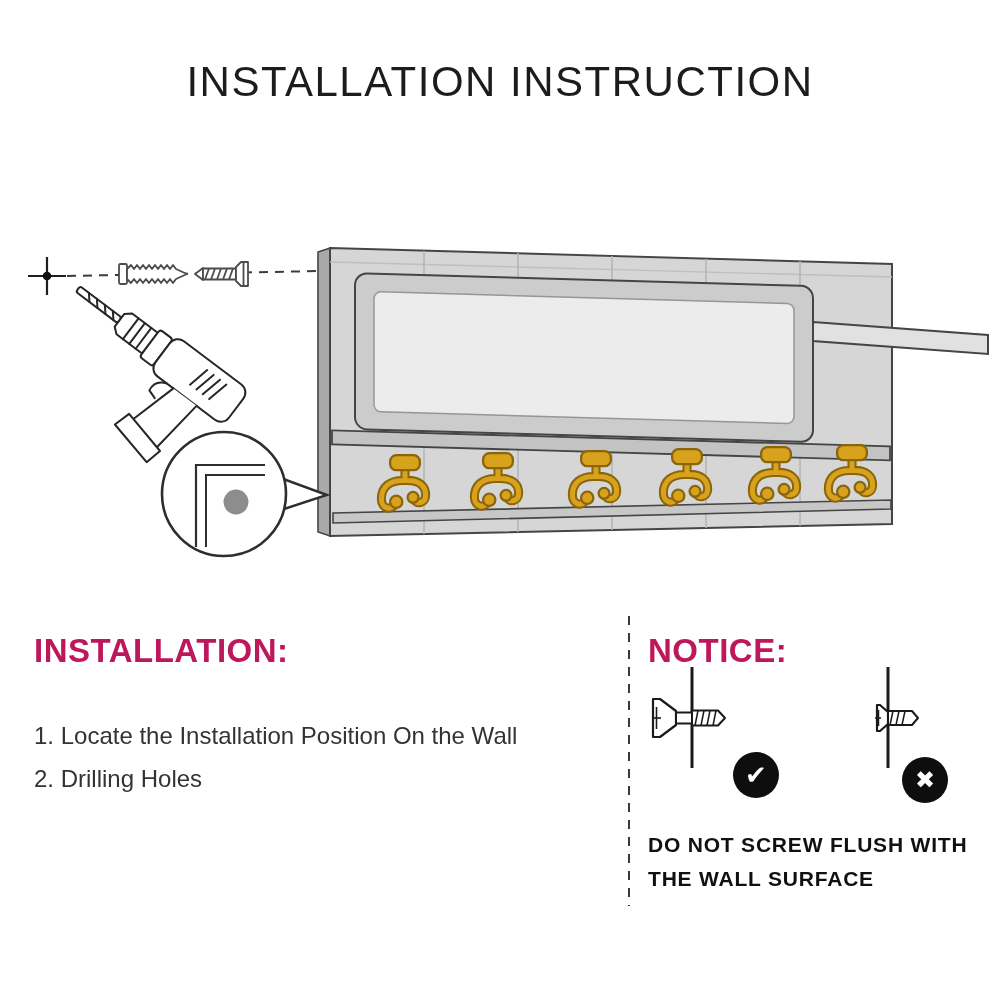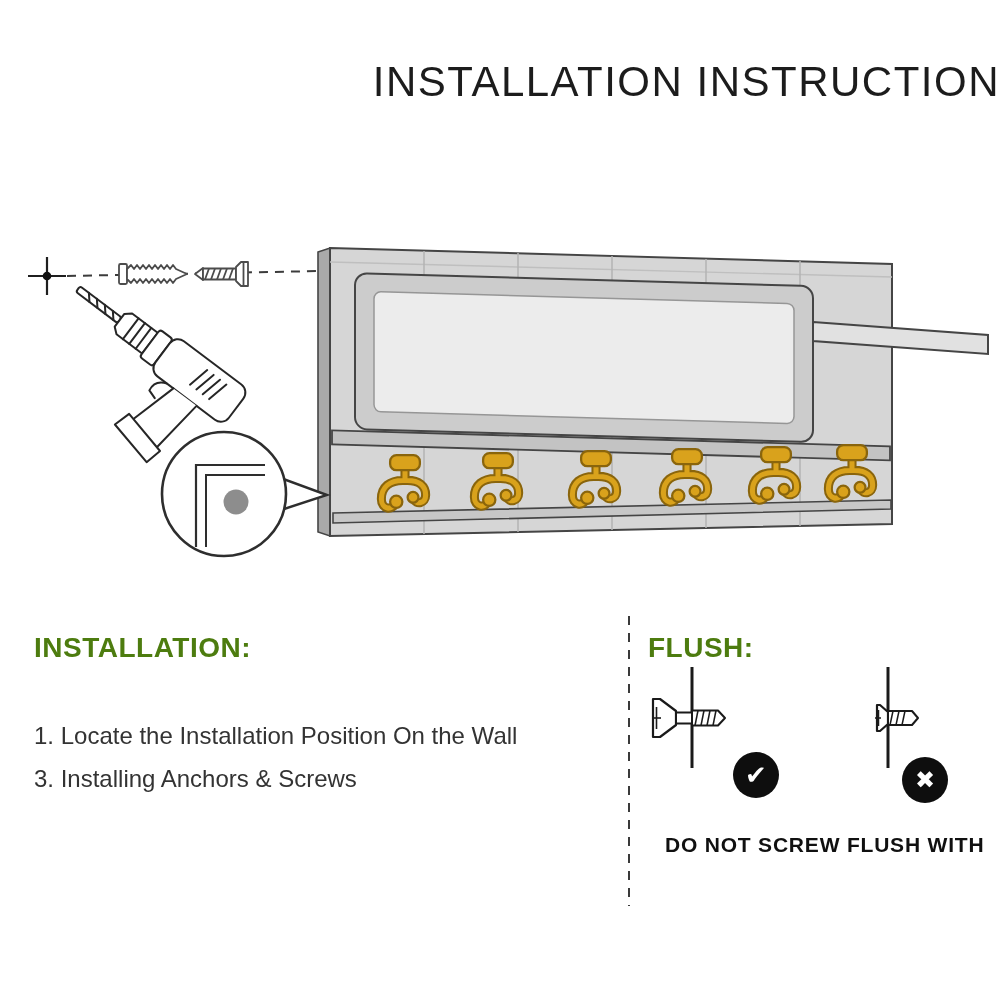--- a/index.html
+++ b/index.html
@@ -1,29 +1,29 @@
 <!DOCTYPE html>
 <html style="--hook-gold: #d9a21c; --hook-gold-dark: #8a650c; --board-gray: #d6d6d6; --tray-gray: #cccccc; --panel-light: #ececec; --outline-dark: #454545; --ink: #161616;"><head>
 <meta charset="utf-8">
 <style>
   * { margin:0; padding:0; box-sizing:border-box; }
   html,body { width:1000px; height:1000px; background:#fff; }
   body { font-family:"Liberation Sans", sans-serif; position:relative; overflow:hidden; color:#1a1a1a; }
 
   .title {
     position:absolute; top:58px; left:0; width:1000px;
-    text-align:right; font-size:42px; font-weight:400;
+    text-align:center; font-size:42px; font-weight:400;
     letter-spacing:1.5px; color:#1c1c1c;
   }
 
   .diagram-svg { position:absolute; top:225px; left:0; }
 
   .section-heading {
-    position:absolute; font-size:28px; font-weight:bold;
-    letter-spacing:.5px; color:#4d7c0f;
+    position:absolute; font-size:33px; font-weight:bold;
+    letter-spacing:.5px; color:#be185d;
   }
   .install-heading { top:632px; left:34px; }
   .notice-heading  { top:632px; left:648px; }
 
   .steps { position:absolute; top:714px; left:34px; font-size:24px; color:#333; }
   .step  { height:43px; line-height:43px; white-space:nowrap; }
 
   .divider {
     position:absolute; left:628px; top:616px; width:2px; height:290px;
     background-image:repeating-linear-gradient(to bottom,#3a3a3a 0 9px, transparent 9px 17px);
@@ -35,21 +35,21 @@
 
   .badge {
     position:absolute; width:46px; height:46px; border-radius:50%;
     background:#0e0e0e; color:#fff; display:flex; align-items:center;
     justify-content:center; font-size:26px; line-height:1;
   }
   .check-badge { left:733px; top:752px; }
   .cross-badge { left:902px; top:757px; font-size:24px; }
 
   .warning {
-    position:absolute; left:665px; top:828px; font-size:21px; font-weight:bold;
+    position:absolute; left:648px; top:828px; font-size:21px; font-weight:bold;
     letter-spacing:.8px; color:#101010; line-height:34px; white-space:nowrap;
   }
 
   
   .prong-dark { fill:none; stroke:var(--hook-gold-dark,#8a650c); stroke-width:5.2; }
   .prong-gold { fill:none; stroke:var(--hook-gold,#d9a21c); stroke-width:2.9; }
   .gold-shape { fill:var(--hook-gold,#d9a21c); stroke:var(--hook-gold-dark,#8a650c); stroke-width:1.3; }
 </style>
 </head>
 <body>
@@ -147,26 +147,26 @@
     <path d="M196 322 L196 240 L265 240" fill="none" stroke="#2e2e2e" stroke-width="2.2"></path>
     <path d="M206 322 L206 250 L265 250" fill="none" stroke="#2e2e2e" stroke-width="2"></path>
     <circle cx="236" cy="277" r="12.5" fill="#8d8d8d"></circle>
   </g>
 </svg>
 
 <div class="section-heading install-heading">INSTALLATION:</div>
 
 <div class="steps">
   <div class="step">1. Locate the Installation Position On the Wall</div>
-  <div class="step">3. Installing Anchors &amp; Screws</div>
+  <div class="step">2. Drilling Holes</div>
 </div>
 
 <div class="divider"></div>
 
-<div class="section-heading notice-heading">FLUSH:</div>
+<div class="section-heading notice-heading">NOTICE:</div>
 
 <svg class="screw-fig fig-correct" width="90" height="105" viewBox="0 0 90 105">
   <line x1="52" y1="2" x2="52" y2="103" stroke="#1a1a1a" stroke-width="3"></line>
   <g fill="#fff" stroke="#1a1a1a" stroke-width="2.2" stroke-linejoin="round">
     <polygon points="13,34 20,34 36,46 36,60 20,72 13,72"></polygon>
     <line x1="16.5" y1="42" x2="16.5" y2="64" stroke-width="1.6"></line>
     <line x1="12" y1="53" x2="21" y2="53" stroke-width="1.6"></line>
     <rect x="36" y="47.5" width="16" height="11" stroke-width="2"></rect>
     <polygon points="52,45.5 78,45.5 85,53 78,60.5 52,60.5" stroke-width="2"></polygon>
     <line x1="58" y1="45.5" x2="55" y2="60.5" stroke-width="1.5"></line>
@@ -187,13 +187,14 @@
     <line x1="49" y1="46" x2="46" y2="60" stroke-width="1.5"></line>
     <line x1="55" y1="46" x2="52" y2="60" stroke-width="1.5"></line>
   </g>
 </svg>
 
 <div class="badge check-badge">✔</div>
 <div class="badge cross-badge">✖</div>
 
 <div class="warning">
   <div>DO NOT SCREW FLUSH WITH</div>
+  <div>THE WALL SURFACE</div>
 </div>
 
 </body></html>

